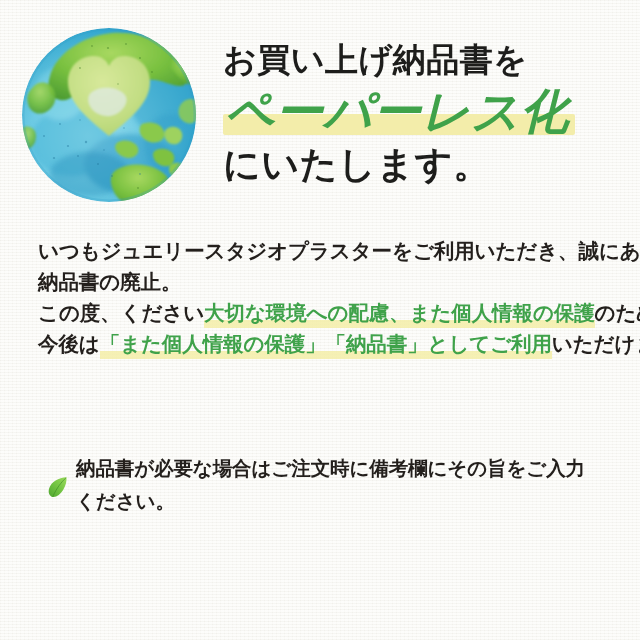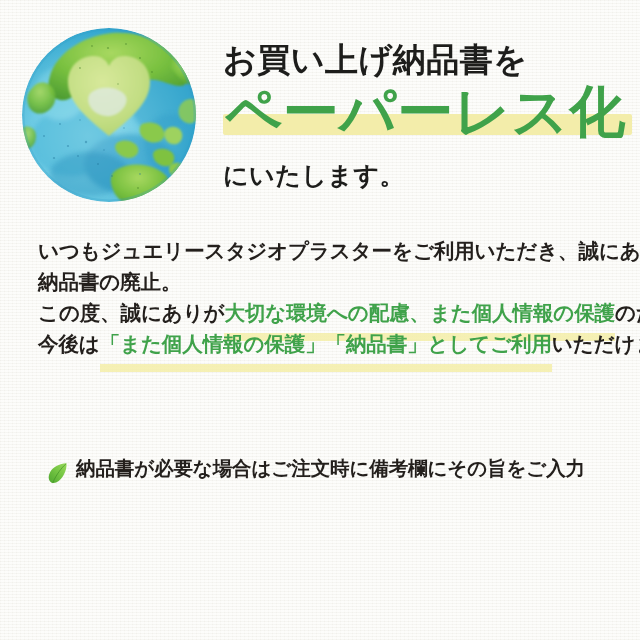--- a/index.html
+++ b/index.html
@@ -56,41 +56,42 @@
     font-weight: bold;
     color: #1d1d1b;
     letter-spacing: 0.5px;
     white-space: nowrap;
   }
   .hl-line-1 {
     font-size: 33px;
     line-height: 44px;
   }
   .hl-line-2 {
-    font-size: 56px;
+    font-size: 48px;
     line-height: 56px;
     color: #3fa24a;
     position: relative;
     display: inline-block;
-    margin: 2px 0 10px 0;
+    margin: 2px 0 0 0;
     padding: 0 2px;
+    font-style: italic;
   }
   .hl-marker {
     position: absolute;
     left: 0;
     right: -4px;
     bottom: 5px;
     height: 21px;
     background: #f3edaa;
     border-radius: 2px;
     z-index: 0;
   }
   .hl-line-2 .txt { position: relative; z-index: 1; }
   .hl-line-3 {
-    font-size: 25px;
+    font-size: 37px;
     line-height: 44px;
     margin-top: 3px;
   }
 
   
   #body-copy {
     position: absolute;
     left: 38px;
     top: 235px;
     width: 570px;
@@ -100,33 +101,33 @@
     font-weight: bold;
     letter-spacing: -0.1px;
   }
   .bline { white-space: nowrap; }
   .em {
     color: #3fa24a;
     background: linear-gradient(to top,
                 rgba(244,238,168,0.85) 0,
                 rgba(244,238,168,0.85) 8px,
                 rgba(244,238,168,0) 8px);
-    padding-bottom: 17px;
+    padding-bottom: 4px;
   }
 
   
   #notes {
     position: absolute;
     left: 46px;
     top: 452px;
     width: 566px;
   }
   .note {
     display: flex;
-    align-items: flex-end;
+    align-items: center;
     margin-bottom: 22px;
   }
   .note-icon {
     flex: 0 0 auto;
     width: 30px;
     padding-top: 4px;
   }
   .note-icon svg { display: block; }
   .note-text {
     flex: 1 1 auto;
@@ -269,21 +270,21 @@
     <div class="hl-line hl-line-2">
       <span class="hl-marker"></span>
       <span class="txt">ペーパーレス化</span>
     </div>
     <div class="hl-line hl-line-3">にいたします。</div>
   </div>
 
   <div id="body-copy">
       <div class="bline"><span>いつもジュエリースタジオプラスターをご利用いただき、誠にありが</span></div>
       <div class="bline"><span>納品書の廃止。</span></div>
-      <div class="bline"><span>この度、誠にありが</span><span class="em">大切な環境への配慮、また個人情報の保護</span><span>のため</span></div>
+      <div class="bline"><span>この度、ください</span><span class="em">大切な環境への配慮、また個人情報の保護</span><span>のため</span></div>
       <div class="bline"><span>今後は</span><span class="em">「また個人情報の保護」「納品書」としてご利用</span><span>いただけます</span></div>
     </div>
 
   <div id="notes">
 
     <div class="note">
       <span class="note-icon">
         <svg width="24" height="24" viewBox="0 0 24 24" xmlns="http://www.w3.org/2000/svg">
           <defs>
             <linearGradient id="leafG1" x1="0%" y1="100%" x2="100%" y2="0%">
@@ -292,18 +293,19 @@
               <stop offset="100%" stop-color="#9ad95c"></stop>
             </linearGradient>
           </defs>
           <path d="M20.5,2.2 C12.5,2.8 5.4,6.6 3.2,13.2 C1.6,18.0 4.0,21.4 6.6,21.9
                    C10.0,22.6 14.6,19.6 17.4,14.6 C19.9,10.2 20.8,5.8 20.5,2.2 Z" fill="url(#leafG1)"></path>
           <path d="M20.1,2.7 C15.4,7.0 10.6,13.1 6.8,21.6" stroke="#3f8f26" stroke-width="0.9" fill="none" opacity="0.75"></path>
         </svg>
       </span>
       <span class="note-text">
         <span class="bline">納品書が必要な場合はご注文時に備考欄にその旨をご入力</span><br>
+        <span class="bline">ください。</span>
       </span>
     </div>
 
 
   </div>
 </div>
 
 </body></html>

